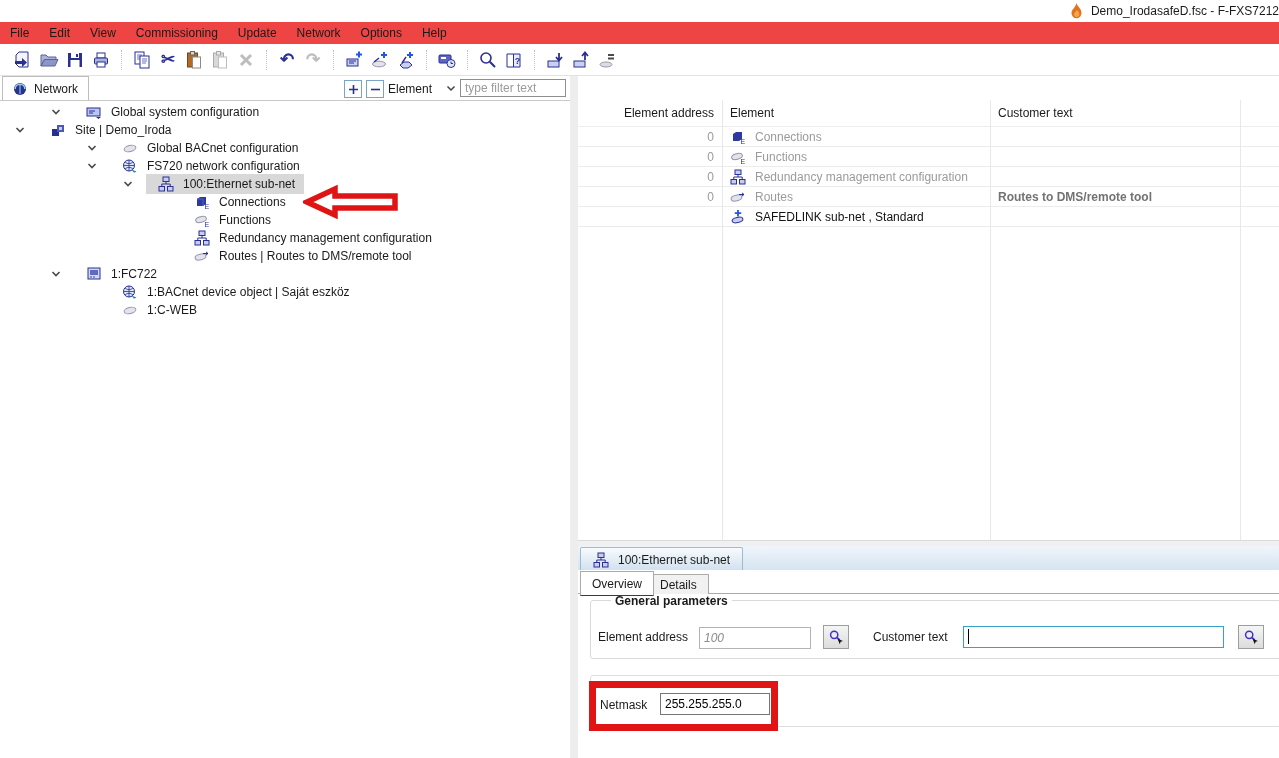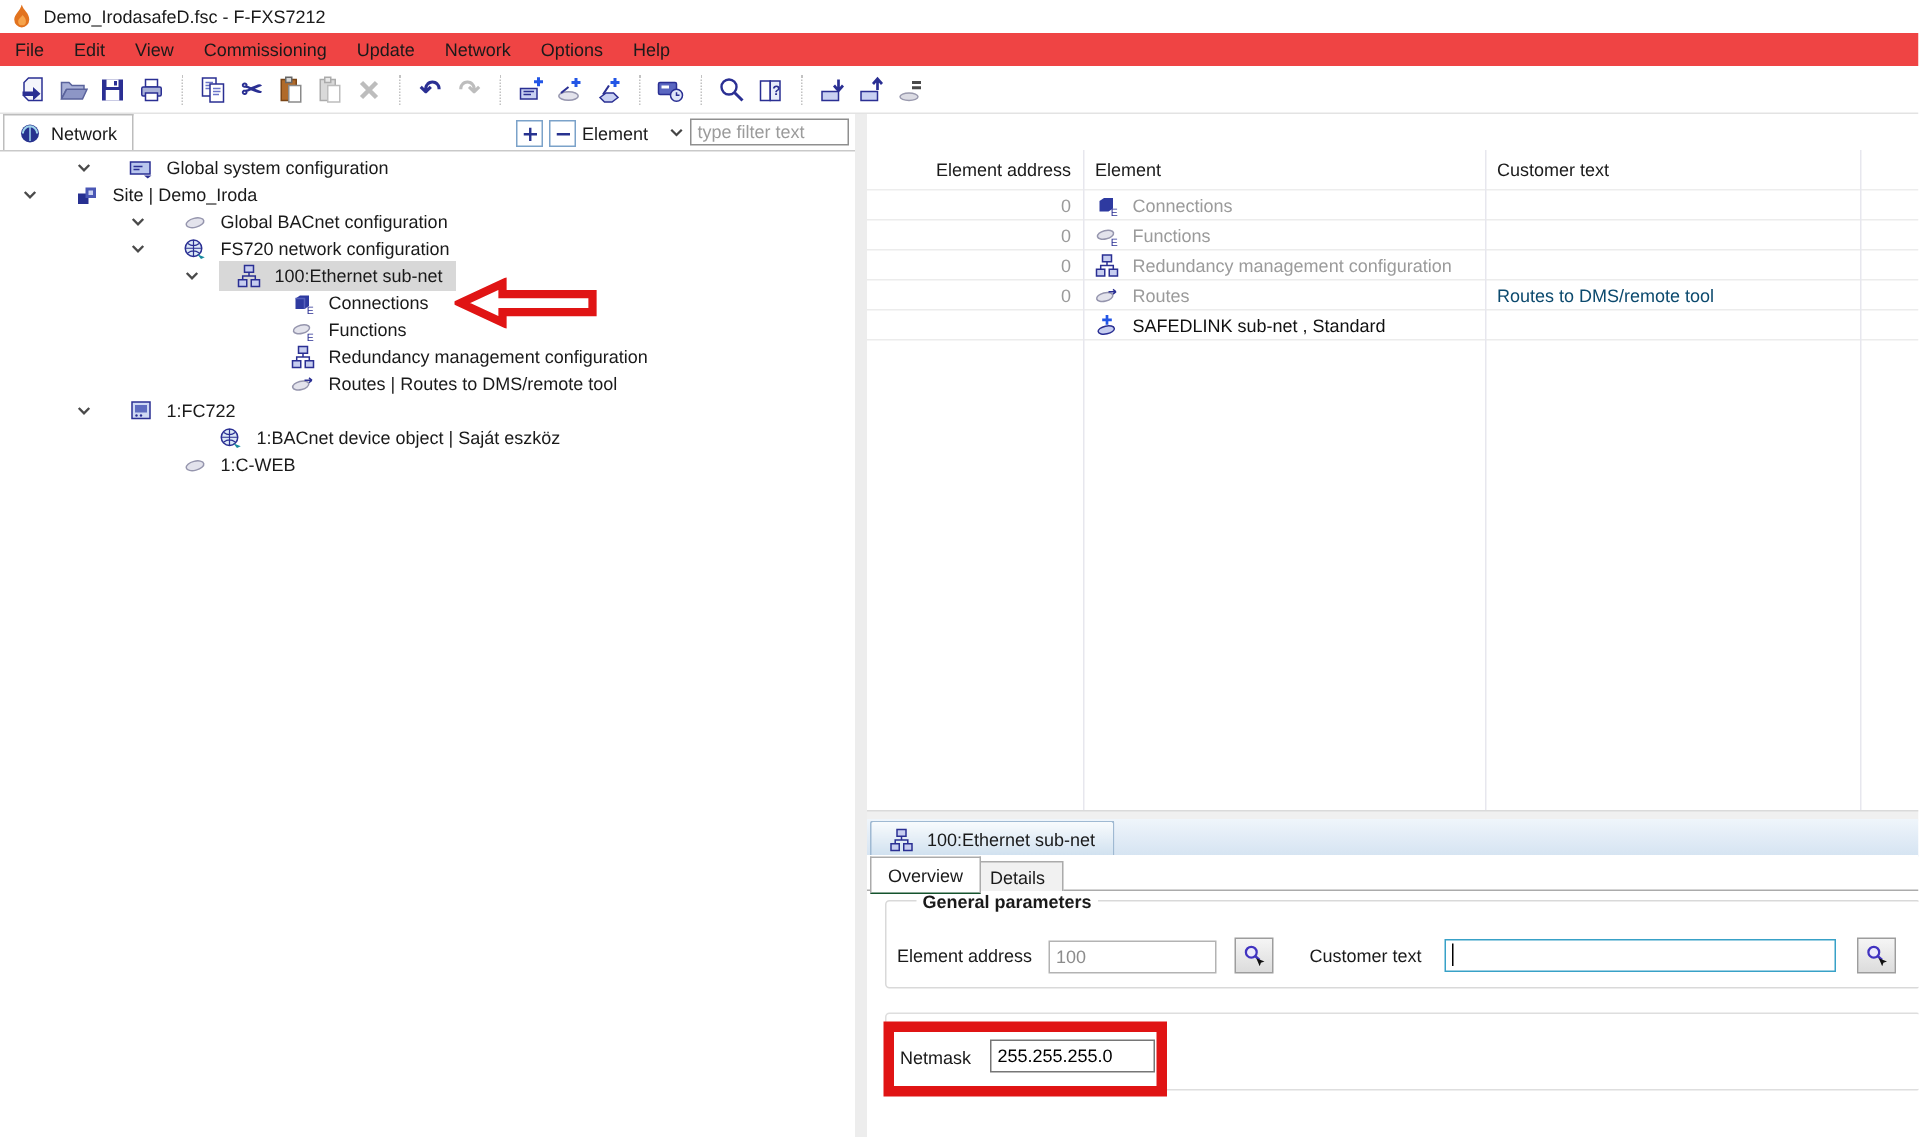--- a/index.html
+++ b/index.html
@@ -1,20 +1,20 @@
 <!DOCTYPE html>
 <html><head>
 <meta charset="utf-8">
 <style>
   html,body{margin:0;padding:0;background:#fff;}
   body{width:1279px;height:758px;position:relative;overflow:hidden;
        font-family:"Liberation Sans",sans-serif;color:#1a1a1a;}
   svg{display:block;}
   
-  .titlebar{position:absolute;top:0;left:0;right:0;height:22px;display:flex;align-items:center;gap:8px;padding-left:8px;font-size:12px;background:#fff;}
+  .titlebar{position:absolute;top:0;left:0;right:0;height:22px;display:flex;align-items:center;gap:8px;padding-left:8px;font-size:12px;background:#fff;justify-content:flex-end;}
   .menubar{position:absolute;top:22px;left:0;right:0;height:22px;display:flex;align-items:center;font-size:12px;background:#ef4444;}
   .menu-item{padding:3px 10px;cursor:default;}
   .toolbar{position:absolute;top:44px;left:0;right:0;height:31px;display:flex;align-items:center;padding-left:10px;background:#fff;border-bottom:1px solid #e3e3e3;}
   .tb-btn{width:26px;height:24px;display:flex;align-items:center;justify-content:center;}
   .tb-sep{width:0;height:20px;border-left:1px dotted #c2c2c2;margin:0 7px;}
   .glyph{font-size:17px;font-weight:bold;color:#2a2f93;line-height:1;}
   .glyph.dis{color:#bdbdbd;}
   
   .main{position:absolute;top:76px;left:0;width:1279px;height:682px;}
   .left-panel{position:absolute;left:0;top:0;width:570px;height:682px;background:#fff;}
@@ -41,21 +41,21 @@
   .table-panel{position:absolute;top:0;left:0;right:0;height:464px;}
   .tp-header{position:absolute;top:0;left:0;right:0;height:24px;border-bottom:1px solid #c9c9c9;background:#fff;}
   .tbl{position:absolute;top:24px;left:0;right:0;bottom:0;background:#fff;}
   .col-line{position:absolute;top:0;bottom:0;width:1px;background:#e7e7ee;}
   .thead,.trow{display:grid;grid-template-columns:144px 268px 250px 1fr;align-items:center;font-size:12px;}
   .thead{height:26px;border-bottom:1px solid #ededed;color:#1a1a1a;}
   .trow{height:19px;border-bottom:1px solid #ececec;color:#9b9b9b;}
   .c{overflow:hidden;white-space:nowrap;}
   .c.addr{text-align:right;padding-right:8px;}
   .c.el{display:flex;align-items:center;gap:9px;padding-left:8px;}
-  .c.cust{padding-left:8px;color:#0c4a6e;}
+  .c.cust{padding-left:8px;color:#737373;font-weight:bold;}
   .th{padding:0 8px;}
   .trow.newrow .c.el{color:#111;}
   .t-icon.cell{margin-right:0;}
   
   .h-split{position:absolute;top:464px;left:0;right:0;height:6px;background:#f0f0f0;border-top:1px solid #dadada;}
   .detail-panel{position:absolute;top:470px;left:0;right:0;height:212px;background:#fff;}
   .dp-tabstrip{position:absolute;top:0;left:0;right:0;height:24px;background:linear-gradient(#eff5fb,#d6e4f2);border-bottom:1px solid #bed2e4;}
   .dp-tab{position:absolute;left:2px;top:1px;height:23px;display:flex;align-items:center;gap:9px;padding:0 12px;font-size:12px;background:linear-gradient(#f8fbfd,#cfe0ef);border:1px solid #9fb9d2;border-bottom:none;border-radius:2px 2px 0 0;}
   .dp-subtabs{position:absolute;top:24px;left:0;right:0;height:24px;background:#fff;border-bottom:1px solid #ababab;box-sizing:border-box;}
   .subtab{position:absolute;display:flex;align-items:center;padding:0 11px;font-size:12px;border:1px solid #ababab;background:#f1f1f1;top:4px;height:19px;}
@@ -382,21 +382,21 @@
           </span>
         <svg class="t-icon" viewBox="0 0 16 16">
             <rect x="2" y="2" width="12" height="11" fill="#cfd9f4" stroke="#2a2f93"></rect>
             <rect x="4" y="4" width="8" height="5" fill="#5e6cc0"></rect>
             <circle cx="5" cy="11" r="0.8" fill="#2a2f93"></circle>
             <circle cx="8" cy="11" r="0.8" fill="#2a2f93"></circle>
           </svg>
         <span class="t-label">1:FC722</span>
       </div>
 
-      <div class="tree-row" style="padding-left:86px;margin-left:24px;">
+      <div class="tree-row" style="padding-left:86px;">
         <span class="chev-slot"></span>
         <svg class="t-icon" viewBox="0 0 16 16">
             <circle cx="7" cy="7.5" r="5.5" fill="#dce9f7" stroke="#2a2f93"></circle>
             <path d="M1.5 7.5 h11 M7 2 v11 M3.2 4.3 c2.4 1.8 5.2 1.8 7.6 0 M3.2 10.7 c2.4 -1.8 5.2 -1.8 7.6 0" stroke="#2a2f93" fill="none" stroke-width="0.8"></path>
             <path d="M9.5 11.5 l5 2 -2.5 1.2 z" fill="#188a9e"></path>
           </svg>
         <span class="t-label">1:BACnet device object | Saját eszköz</span>
       </div>
 
       <div class="tree-row" style="padding-left:86px;">
@@ -509,21 +509,21 @@
       </div>
       <div class="dp-subtabs">
         <div class="subtab active">Overview</div>
         <div class="subtab inactive">Details</div>
       </div>
       <div class="dp-content">
         <div class="fieldset">
           <span class="fieldset-label">General parameters</span>
         </div>
         <span class="fld-label" style="left:20px;top:36px;">Element address</span>
-        <input class="txt disabled" style="left: 121px; top: 33px; width: 112px;" value="100">
+        <input class="txt disabled" style="left: 121px; top: 33px; width: 112px; font-style: italic;" value="100">
         <span class="mag-btn" style="left:245px;top:31px;">
           <svg width="17" height="17" viewBox="0 0 17 17">
               <circle cx="6.2" cy="5.8" r="3.6" fill="#eceafb" stroke="#4133c0" stroke-width="1.5"></circle>
               <path d="M8.7 8.3 l3 2.6" stroke="#4133c0" stroke-width="1.7"></path>
               <path d="M9.5 9.8 l5.5 2.2 -2.4 0.8 -0.8 2.4 z" fill="#111"></path>
             </svg>
           </span>
         <span class="fld-label" style="left:295px;top:36px;">Customer text</span>
         <span class="cust-wrap">
           <input class="txt focused" style="position: absolute;" value="">

